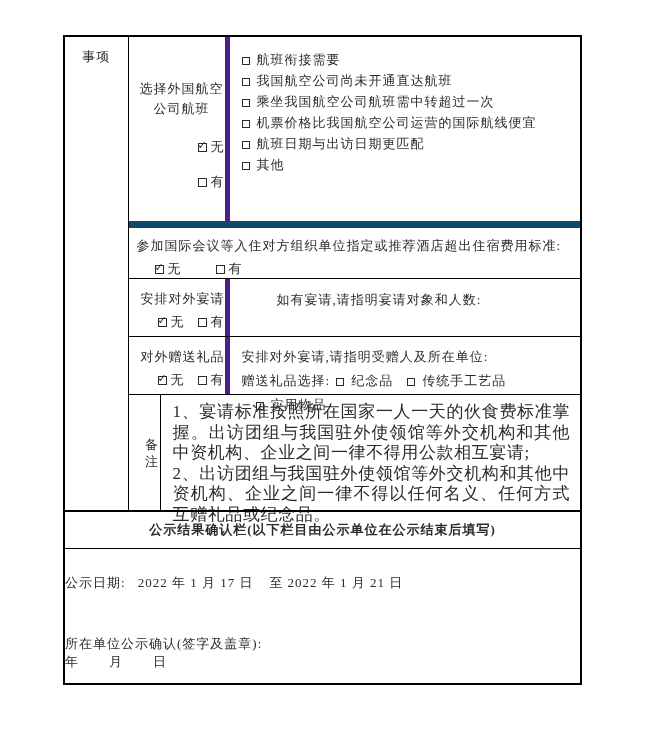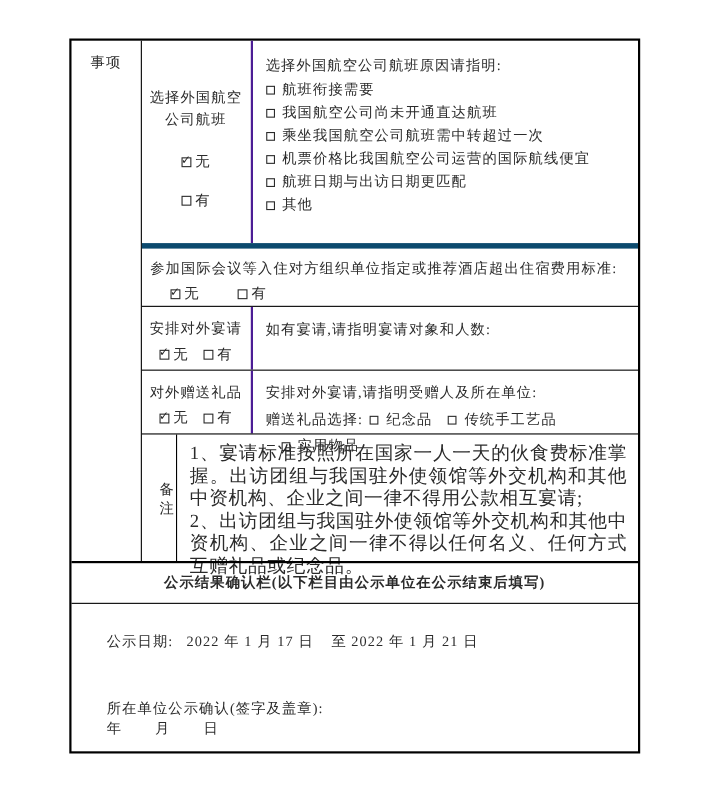--- a/index.html
+++ b/index.html
@@ -11,25 +11,25 @@
   }
   .tbl {
     position:absolute; left:63px; top:35px; width:519px; height:650px;
     border:2px solid #000; background:#fff;
   }
   .upper { display:flex; height:473px; }
   .col-a { width:66px; border-right:1px solid #000; padding-top:11px; text-align:center; }
   .col-rest { width:469px; display:flex; flex-direction:column; }
   .row { position:relative; }
   .r1 { height:184px; display:flex; }
-  .r2 { height:57px; border-top:5px solid #0c4a6e; padding:9px 8px 0 8px; }
-  .r3 { height:58px; border-top:1px solid #000; display:flex; }
+  .r2 { height:57px; border-top:7px solid #0c4a6e; padding:9px 8px 0 8px; }
+  .r3 { height:58px; border-top:1px solid #000; display:flex;gap:35px; }
   .r4 { height:58px; border-top:1px solid #000; display:flex; }
   .r5 { height:116px; border-top:1px solid #000; display:flex; }
-  .cell-b { width:101px; border-right:2px solid #4c1d95; display:flex; flex-direction:column; align-items:center; }
+  .cell-b { width:101px; border-right:5px solid #4c1d95; display:flex; flex-direction:column; align-items:flex-end; }
   .cell-c { flex:1; }
   .r1 .cell-b { padding-top:42px; }
   .r1 .cell-b .cell-title { width:86px; text-align:center; line-height:20px; }
   .r1 .cell-b .opt:nth-of-type(2) { margin-top:19px; }
   .r1 .cell-b .opt:nth-of-type(3) { margin-top:17px; }
   .r1 .cell-c { padding:12px 4px 0 12px; }
   .reason-title { line-height:21px; }
   .reason { line-height:21px; white-space:nowrap; }
   .cb {
     display:inline-block; width:9px; height:9px; border:1px solid #2b2b2b;
@@ -49,21 +49,21 @@
   .r3 .cell-b .opts-inline, .r4 .cell-b .opts-inline { margin-top:5px; gap:13px; }
   .r3 .cell-c { padding:12px 6px 0 12px; }
   .r4 .cell-c { padding:8px 6px 0 12px; line-height:24px; }
   .gift-opts { display:inline;margin-top:24px; }
   .gift-opt { margin-left:14px; white-space:nowrap; }
   .gift-opt:first-child { margin-left:6px; }
   .remarks-label-cell { width:32px; border-right:1px solid #000; display:flex; align-items:center; justify-content:flex-end; }
   .remarks-label-cell span { width:15px; word-break:break-all; line-height:17px; text-align:center; display:block; }
   .remarks-text { flex:1; padding:7px 10px 0 12px; font-size:17px; letter-spacing:0.6px; line-height:20.6px; text-align:justify; }
   .r6 { height:38px; border-top:2px solid #000; line-height:35px; text-align:center; font-weight:bold; }
-  .r7 { height:135px; border-top:1px solid #000; padding-left:32px; }
+  .r7 { height:135px; border-top:1px solid #000; }
   .date-line { margin-top:25px; display:flex; align-items:baseline; }
   .date-line .lbl { margin-right:12px; }
   .date-line .to-lbl { margin-left:16px; margin-right:4px; }
   .confirm-line { margin-top:43px; display:flex; align-items:baseline; padding-right:62px;flex-direction:column; }
   .confirm-line .spacer { flex:1; }
   .ymd { display:flex; gap:30px; }
 </style>
 </head>
 <body>
 
@@ -78,21 +78,20 @@
         <div class="cell-b">
           <div class="cell-title">选择外国航空公司航班</div>
           <div class="opt">
             <span class="cb checked"></span><span>无</span>
           </div>
           <div class="opt">
             <span class="cb"></span><span>有</span>
           </div>
         </div>
         <div class="cell-c">
-          <div class="reason-title">选择外国航空公司航班原因请指明:</div>
           <div class="reason"><span class="cb sm"></span><span>航班衔接需要</span></div>
           <div class="reason"><span class="cb sm"></span><span>我国航空公司尚未开通直达航班</span></div>
           <div class="reason"><span class="cb sm"></span><span>乘坐我国航空公司航班需中转超过一次</span></div>
           <div class="reason"><span class="cb sm"></span><span>机票价格比我国航空公司运营的国际航线便宜</span></div>
           <div class="reason"><span class="cb sm"></span><span>航班日期与出访日期更匹配</span></div>
           <div class="reason"><span class="cb sm"></span><span>其他</span></div>
         </div>
       </div>
 
       <div class="row r2">

